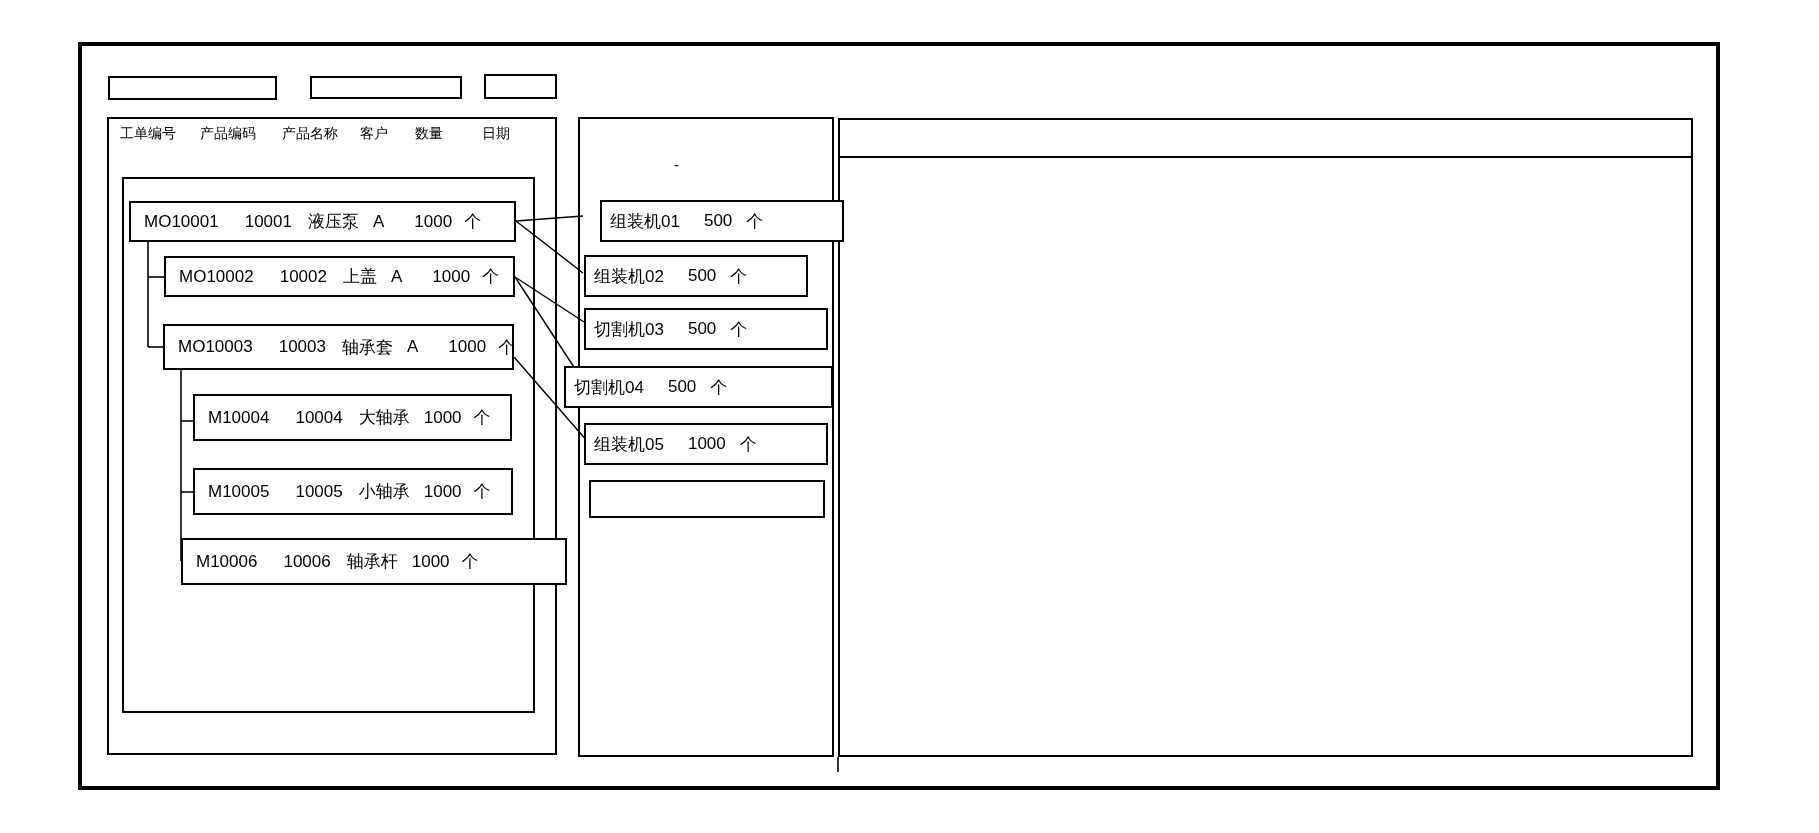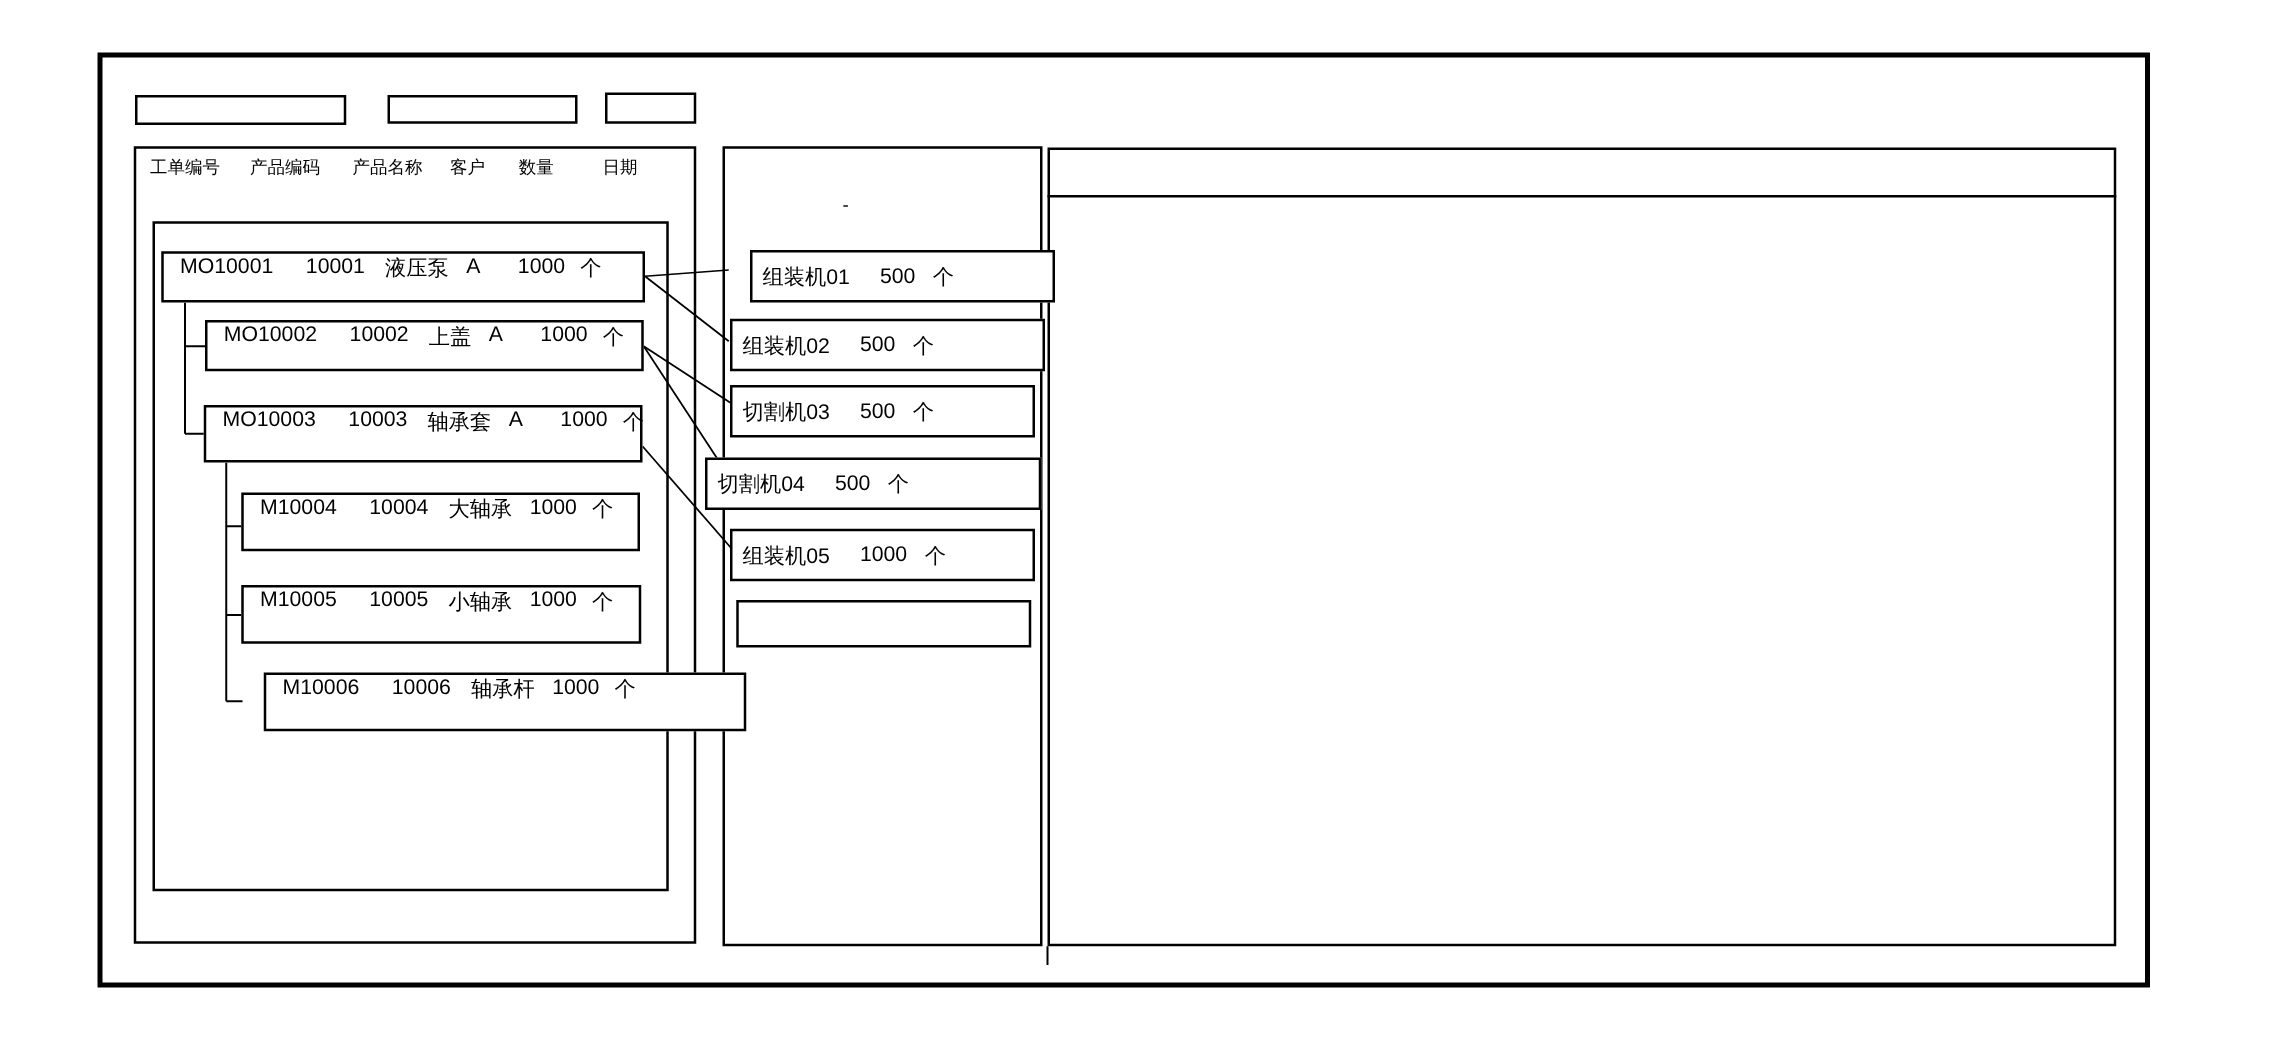--- a/index.html
+++ b/index.html
@@ -21,21 +21,21 @@
   #left-panel{left:107px;top:117px;width:450px;height:638px;}
   #tree-container{left:122px;top:177px;width:413px;height:536px;border:2px solid #000;background:transparent;z-index:1;}
   #middle-panel{left:578px;top:117px;width:256px;height:640px;}
   #right-panel{left:838px;top:118px;width:855px;height:639px;}
   #right-panel-header{left:838px;top:118px;width:855px;height:40px;border-bottom:2px solid #000;z-index:1;}
   
   .col-label{top:125px;font-size:14px;white-space:nowrap;z-index:3;}
   
   .obox{
     border:2px solid #000;background:#fff;z-index:3;
-    display:flex;align-items:flex-start;padding-left:13px;
+    display:flex;align-items:center;padding-left:13px;
     font-size:17px;white-space:nowrap;
   }
   .obox .f-no{margin-right:26px;}
   .obox .f-code{margin-right:16px;}
   .obox .f-pname{margin-right:14px;}
   .obox .f-cust{margin-right:30px;}
   .obox .f-qty{margin-right:12px;}
   
   .mbox{
     border:2px solid #000;background:#fff;z-index:3;
@@ -137,36 +137,36 @@
   </div>
 
   <div class="abs obox" style="left:193px;top:468px;width:320px;height:47px">
     <span class="f-no">M10005</span>
     <span class="f-code">10005</span>
     <span class="f-pname">小轴承</span>
     <span class="f-qty">1000</span>
     <span class="f-unit">个</span>
   </div>
 
-  <div class="abs obox" style="left:211px;top:538px;width:386px;height:47px">
+  <div class="abs obox" style="left:181px;top:538px;width:386px;height:47px">
     <span class="f-no">M10006</span>
     <span class="f-code">10006</span>
     <span class="f-pname">轴承杆</span>
     <span class="f-qty">1000</span>
     <span class="f-unit">个</span>
   </div>
 
   <span class="abs" id="dot-mark">-</span>
 
   <div class="abs mbox" style="left:600px;top:200px;width:244px;height:42px">
     <span class="m-name">组装机01</span>
     <span class="m-qty">500</span>
     <span class="m-unit">个</span>
   </div>
-  <div class="abs mbox" style="left:584px;top:255px;width:252px;height:42px">
+  <div class="abs mbox" style="left:584px;top:255px;width:224px;height:42px">
     <span class="m-name">组装机02</span>
     <span class="m-qty">500</span>
     <span class="m-unit">个</span>
   </div>
   <div class="abs mbox" style="left:584px;top:308px;width:244px;height:42px">
     <span class="m-name">切割机03</span>
     <span class="m-qty">500</span>
     <span class="m-unit">个</span>
   </div>
   <div class="abs mbox" style="left:564px;top:366px;width:269px;height:42px">

